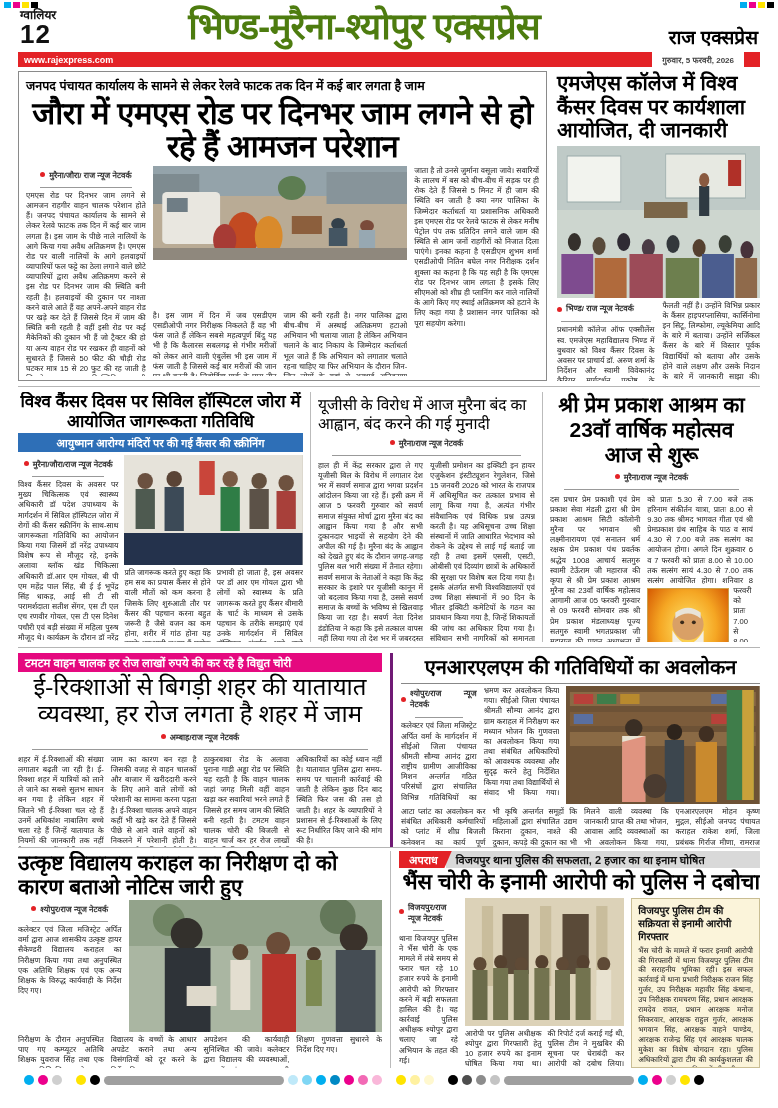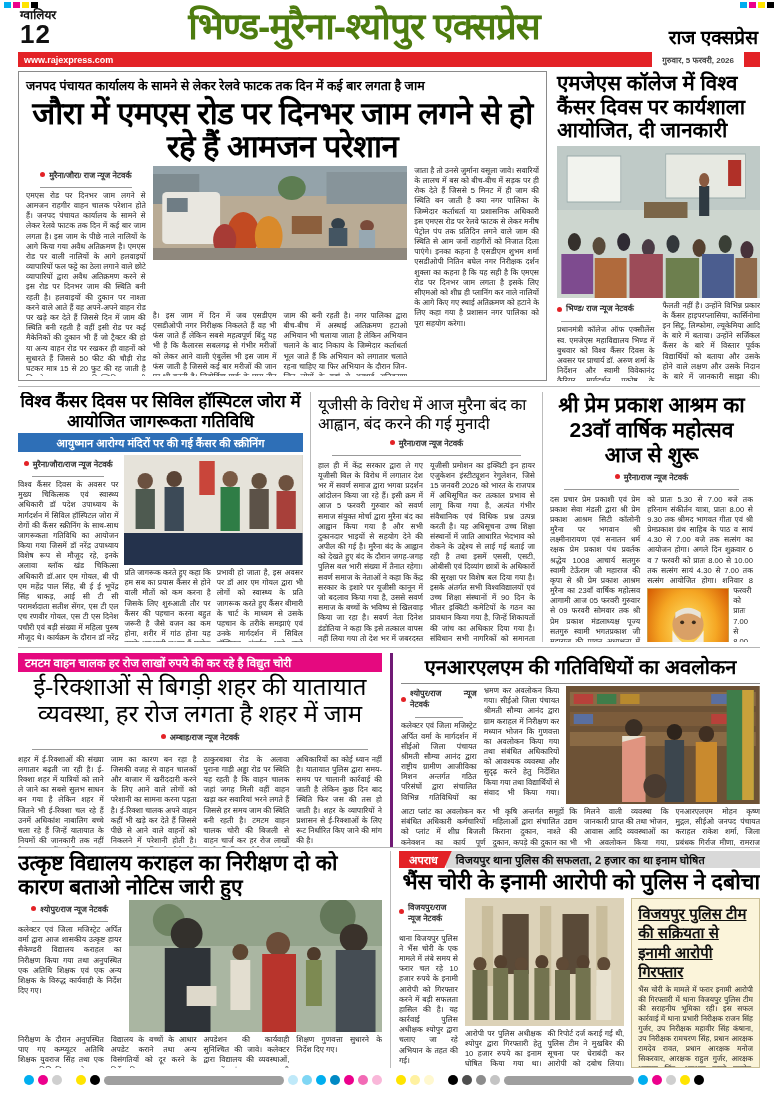--- a/index.html
+++ b/index.html
@@ -117,21 +117,21 @@
   .crime-kicker { display:flex; align-items:stretch; height:17px; }
   .crime-tag { background:#e32226; color:#fff; font-weight:bold; font-size:11px; padding:1px 14px 0 10px; clip-path:polygon(0 0,100% 0,86% 100%,0 100%); position:relative; z-index:1; }
   .crime-kband { flex:1; background:#d9d9d9; color:#111; font-weight:bold; font-size:11px; padding:1px 6px 0 10px; margin-left:-6px; }
   .crime .headline { font-size:21.5px; line-height:1.1; margin-top:3px;text-align:right; }
   .crime-body { flex:1; display:flex; gap:7px; margin-top:3px; overflow:hidden; }
   .crime-c1 { width:17%; }
   .crime-mid { width:46%; display:flex; flex-direction:column; }
   .crime-mid .photo { height:128px; }
   .crime-mid-below { flex:1; column-count:2; column-gap:6px; overflow:hidden; margin-top:3px; }
   .crime-box { width:37%; background:#fbf4da; border:1px solid #c9bd93; padding:5px 6px; overflow:hidden; }
-  .crime-box-title { font-size:15px; font-weight:bold; line-height:1.3; margin-bottom:3px;text-decoration:underline; }
+  .crime-box-title { font-size:10px; font-weight:bold; line-height:1.3; margin-bottom:3px; }
   .crime-box .btxt { font-size:7.4px; }
 
   
   .regmarks { display:flex; align-items:center; gap:4px; margin-top:7px; padding:0 6px; }
   .regmarks .d { width:10px; height:10px; border-radius:50%; flex:0 0 auto; }
   .regmarks .bar { height:9px; border-radius:5px; background:#9f9f9f; }
   .regmarks .bar.b1 { width:180px; } .regmarks .bar.b2 { width:130px; }
   .gap6 { width:6px; }
 </style>
 </head>

